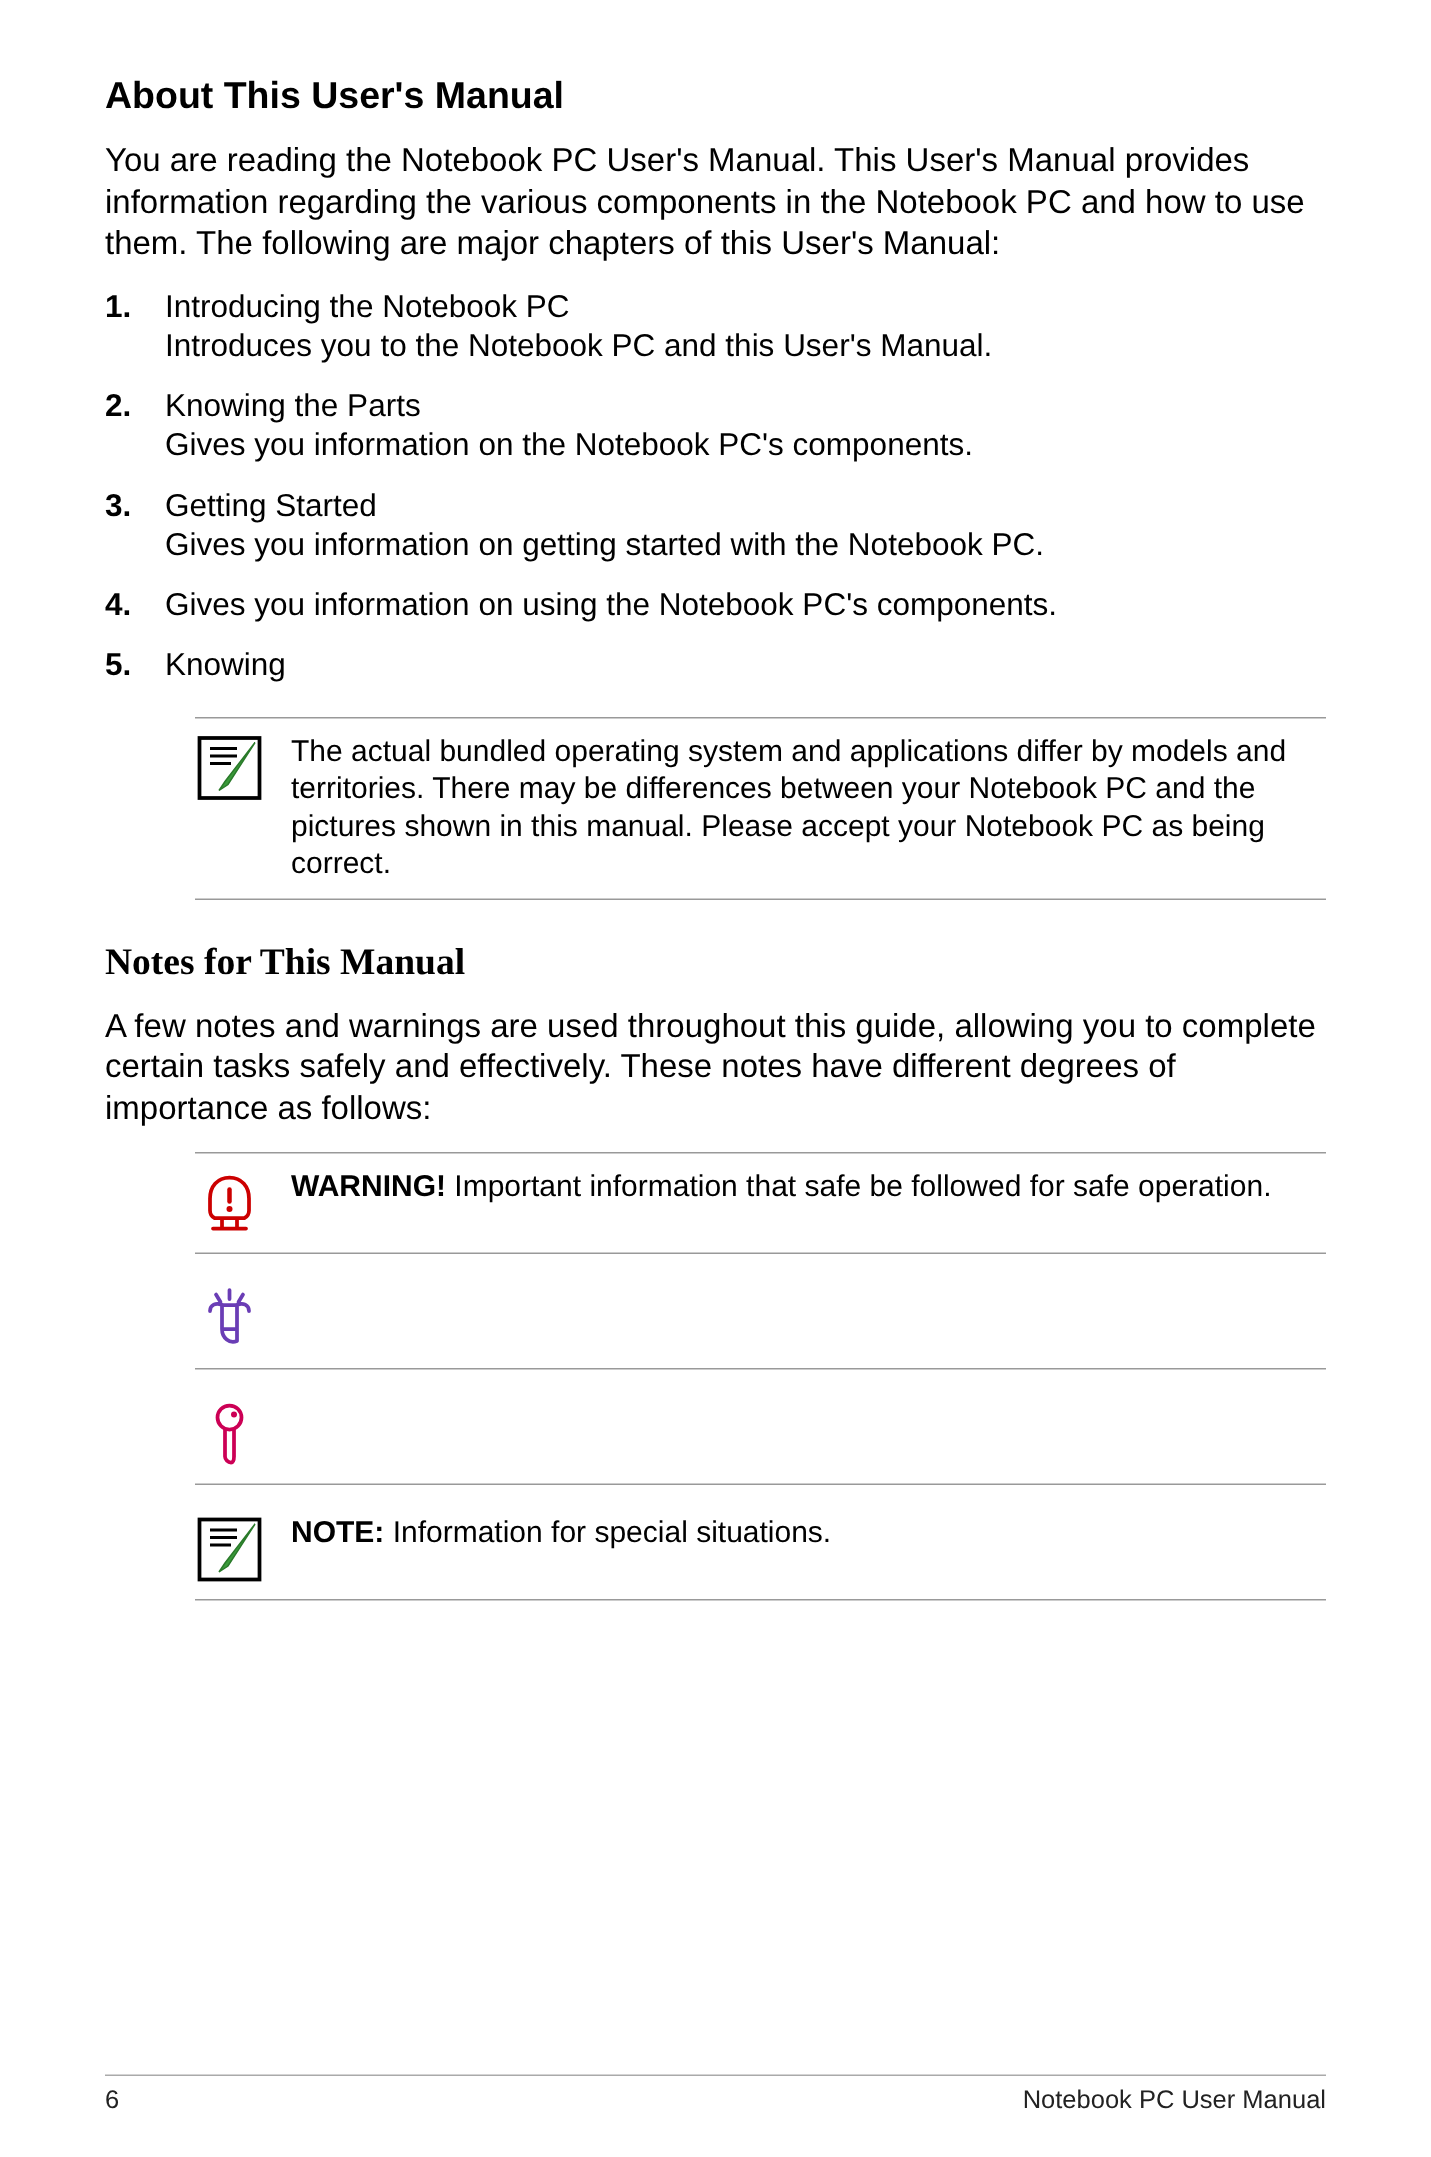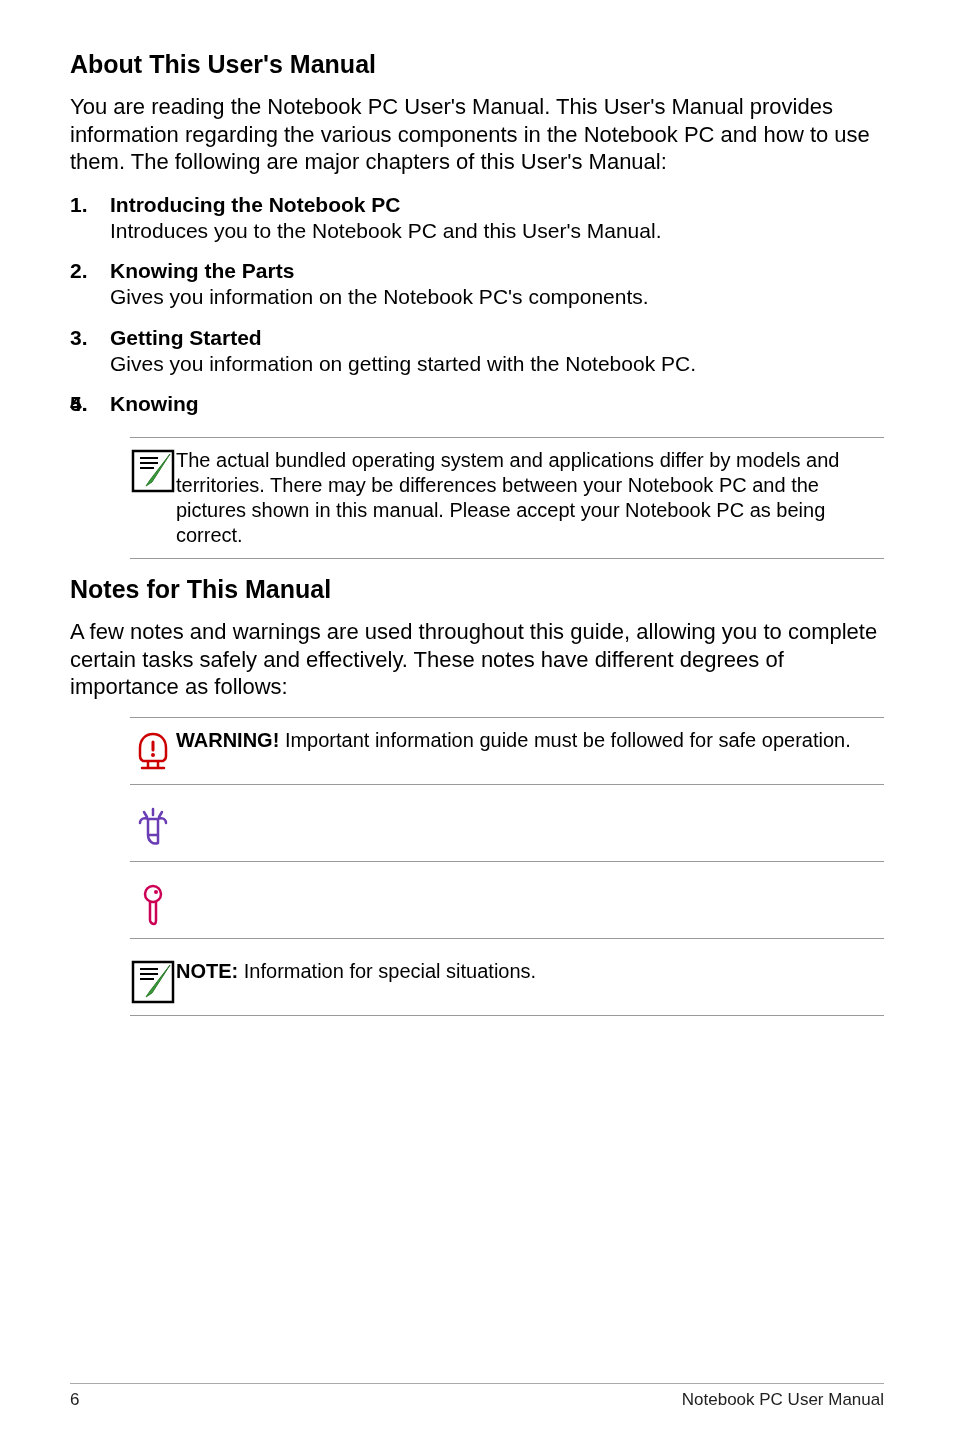--- a/index.html
+++ b/index.html
@@ -43,26 +43,27 @@
       line-height: 1.25;
     }
     ol.chapters li::before {
       content: counter(ch) ".";
       position: absolute;
       left: 0;
       top: 0;
       font-weight: bold;
     }
     .ch-title {
-      font-weight: bold;
+      font-weight: normal;
       display: block;
     }
     .callout {
       display: flex;
       align-items: flex-start;
+      gap: 18px;
       font-size: 20px;
       line-height: 1.25;
       border-top: 1px solid #999;
       border-bottom: 1px solid #999;
       padding: 10px 0;
       margin-left: 60px;
       margin-bottom: 10px;
     }
     .callout.no-top {
       border-top: none;
@@ -83,21 +84,22 @@
       left: 70px;
       right: 70px;
       border-top: 1px solid #aaa;
       padding-top: 6px;
       font-size: 17px;
       display: flex;
       justify-content: space-between;
       color: #222;
     }
     .h1-spacer {
-      margin-top: 16px;
+      margin-top: 28px;
+      font-family: Liberation Serif, serif;
     }
   </style>
 </head>
 <body>
 
 <h1>About This User's Manual</h1>
 
 <p class="intro">You are reading the Notebook PC User's Manual. This User's Manual provides information regarding the various components in the Notebook PC and how to use them. The following are major chapters of this User's Manual:</p>
 
 <ol class="chapters">
@@ -107,20 +109,21 @@
   </li>
   <li>
     <span class="ch-title">Knowing the Parts</span>
     <span>Gives you information on the Notebook PC's components.</span>
   </li>
   <li>
     <span class="ch-title">Getting Started</span>
     <span>Gives you information on getting started with the Notebook PC.</span>
   </li>
   <li>
+    <span>Gives you information on using the Notebook PC's components.</span>
   </li>
   <li>
     <span class="ch-title">Knowing</span>
   </li>
 </ol>
 
 <div class="callout">
   <div class="icon">
     <svg viewBox="0 0 46 46" width="46" height="46">
       <rect x="3" y="3" width="40" height="40" fill="none" stroke="#000" stroke-width="2.5"></rect>
@@ -137,21 +140,21 @@
 
 <div class="callout">
   <div class="icon">
     <svg viewBox="0 0 46 46" width="46" height="46">
       <path d="M23 6 C15 6 10 12 10 20 L10 28 C10 30 11 32 13 33 L33 33 C35 32 36 30 36 28 L36 20 C36 12 31 6 23 6 Z M18 33 L18 40 M28 33 L28 40 M12 40 L34 40" fill="none" stroke="#cc0000" stroke-width="2.5" stroke-linecap="round"></path>
       <line x1="23" y1="14" x2="23" y2="22" stroke="#cc0000" stroke-width="3" stroke-linecap="round"></line>
       <circle cx="23" cy="27" r="2" fill="#cc0000"></circle>
     </svg>
   </div>
   <div class="text">
-    <b>WARNING!</b><span> Important information guide must be followed for safe operation.</span>
+    <b>WARNING!</b><span> Important information that safe be followed for safe operation.</span>
   </div>
 </div>
 
 <div class="callout no-top">
   <div class="icon">
     <svg viewBox="0 0 46 46" width="46" height="46">
       <path d="M23 4 L23 10 M14 7 L17 12 M32 7 L29 12 M10 18 C10 14 14 12 18 14 L18 30 C18 36 23 40 28 38 L28 14 C32 12 36 14 36 18" fill="none" stroke="#6a3db5" stroke-width="2.5" stroke-linecap="round" stroke-linejoin="round"></path>
       <path d="M18 14 L28 14 M18 30 L28 30" fill="none" stroke="#6a3db5" stroke-width="2.5"></path>
     </svg>
   </div>

